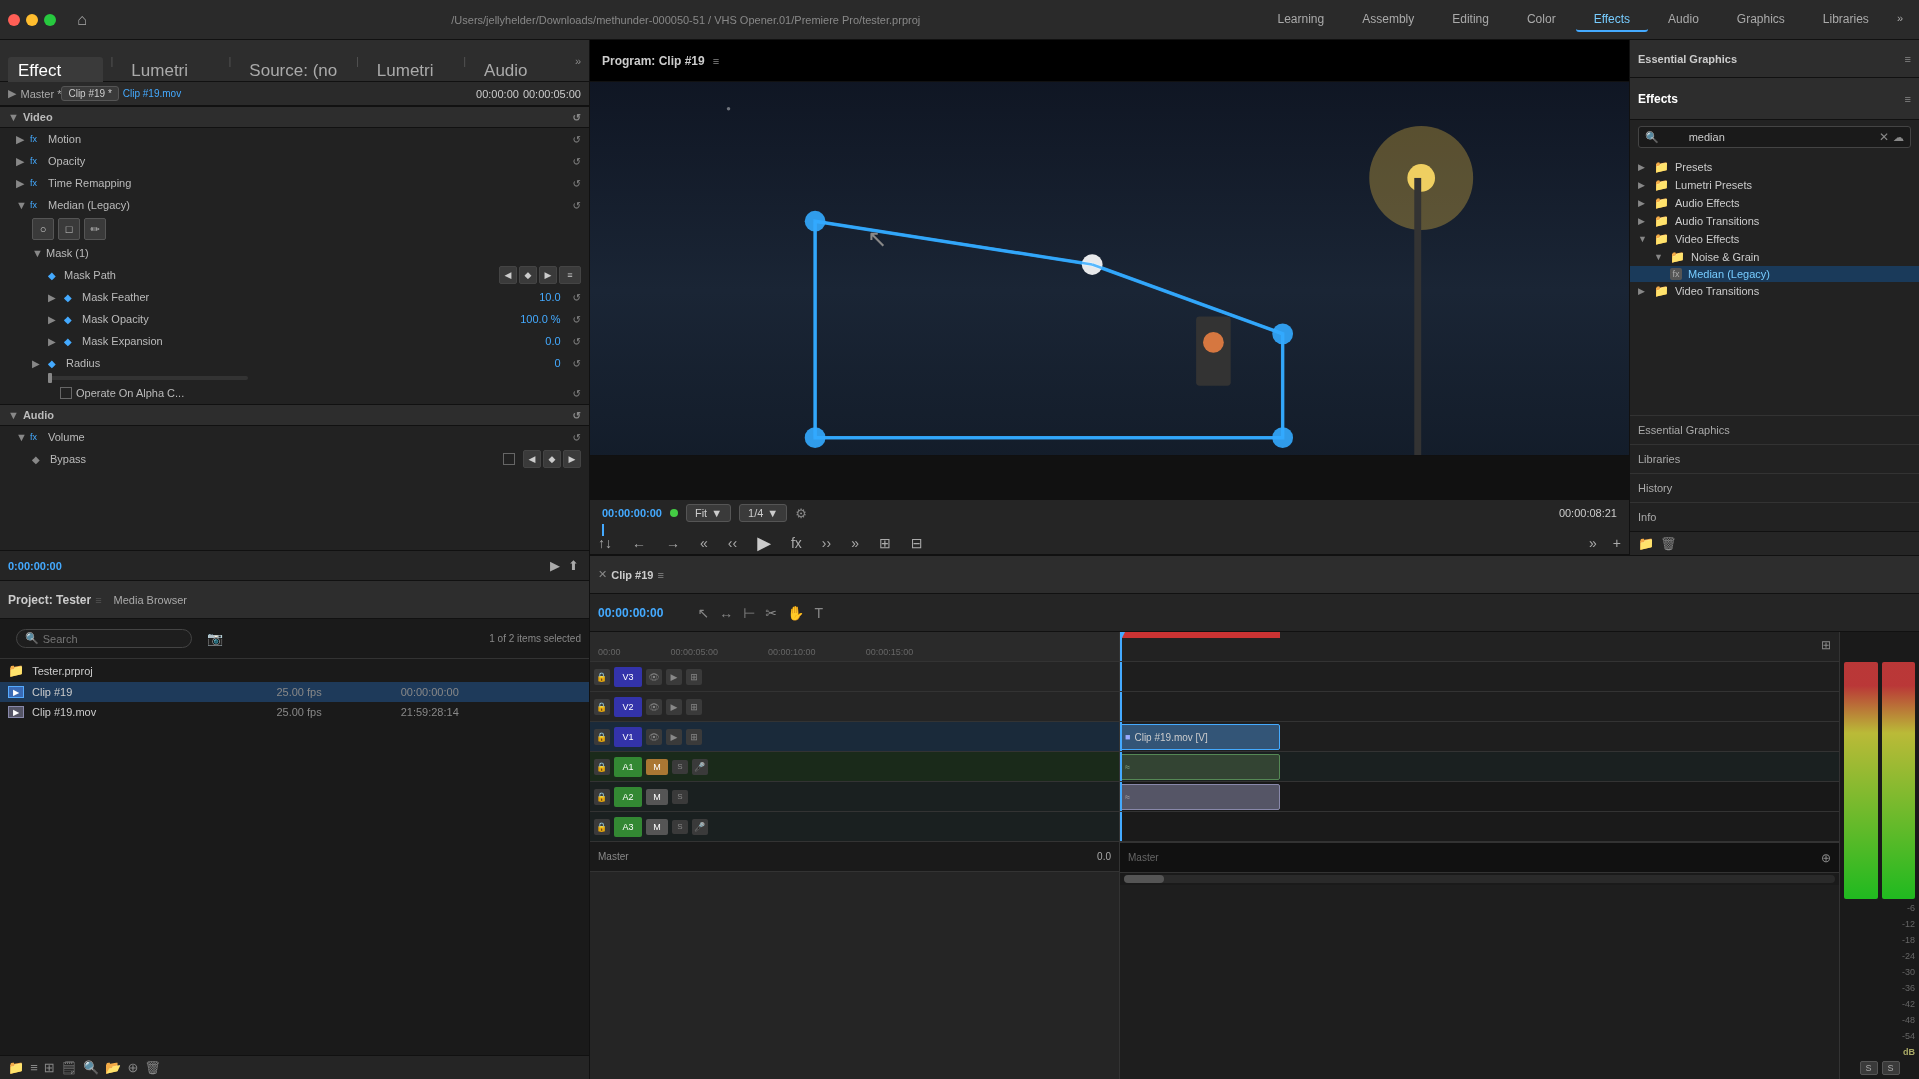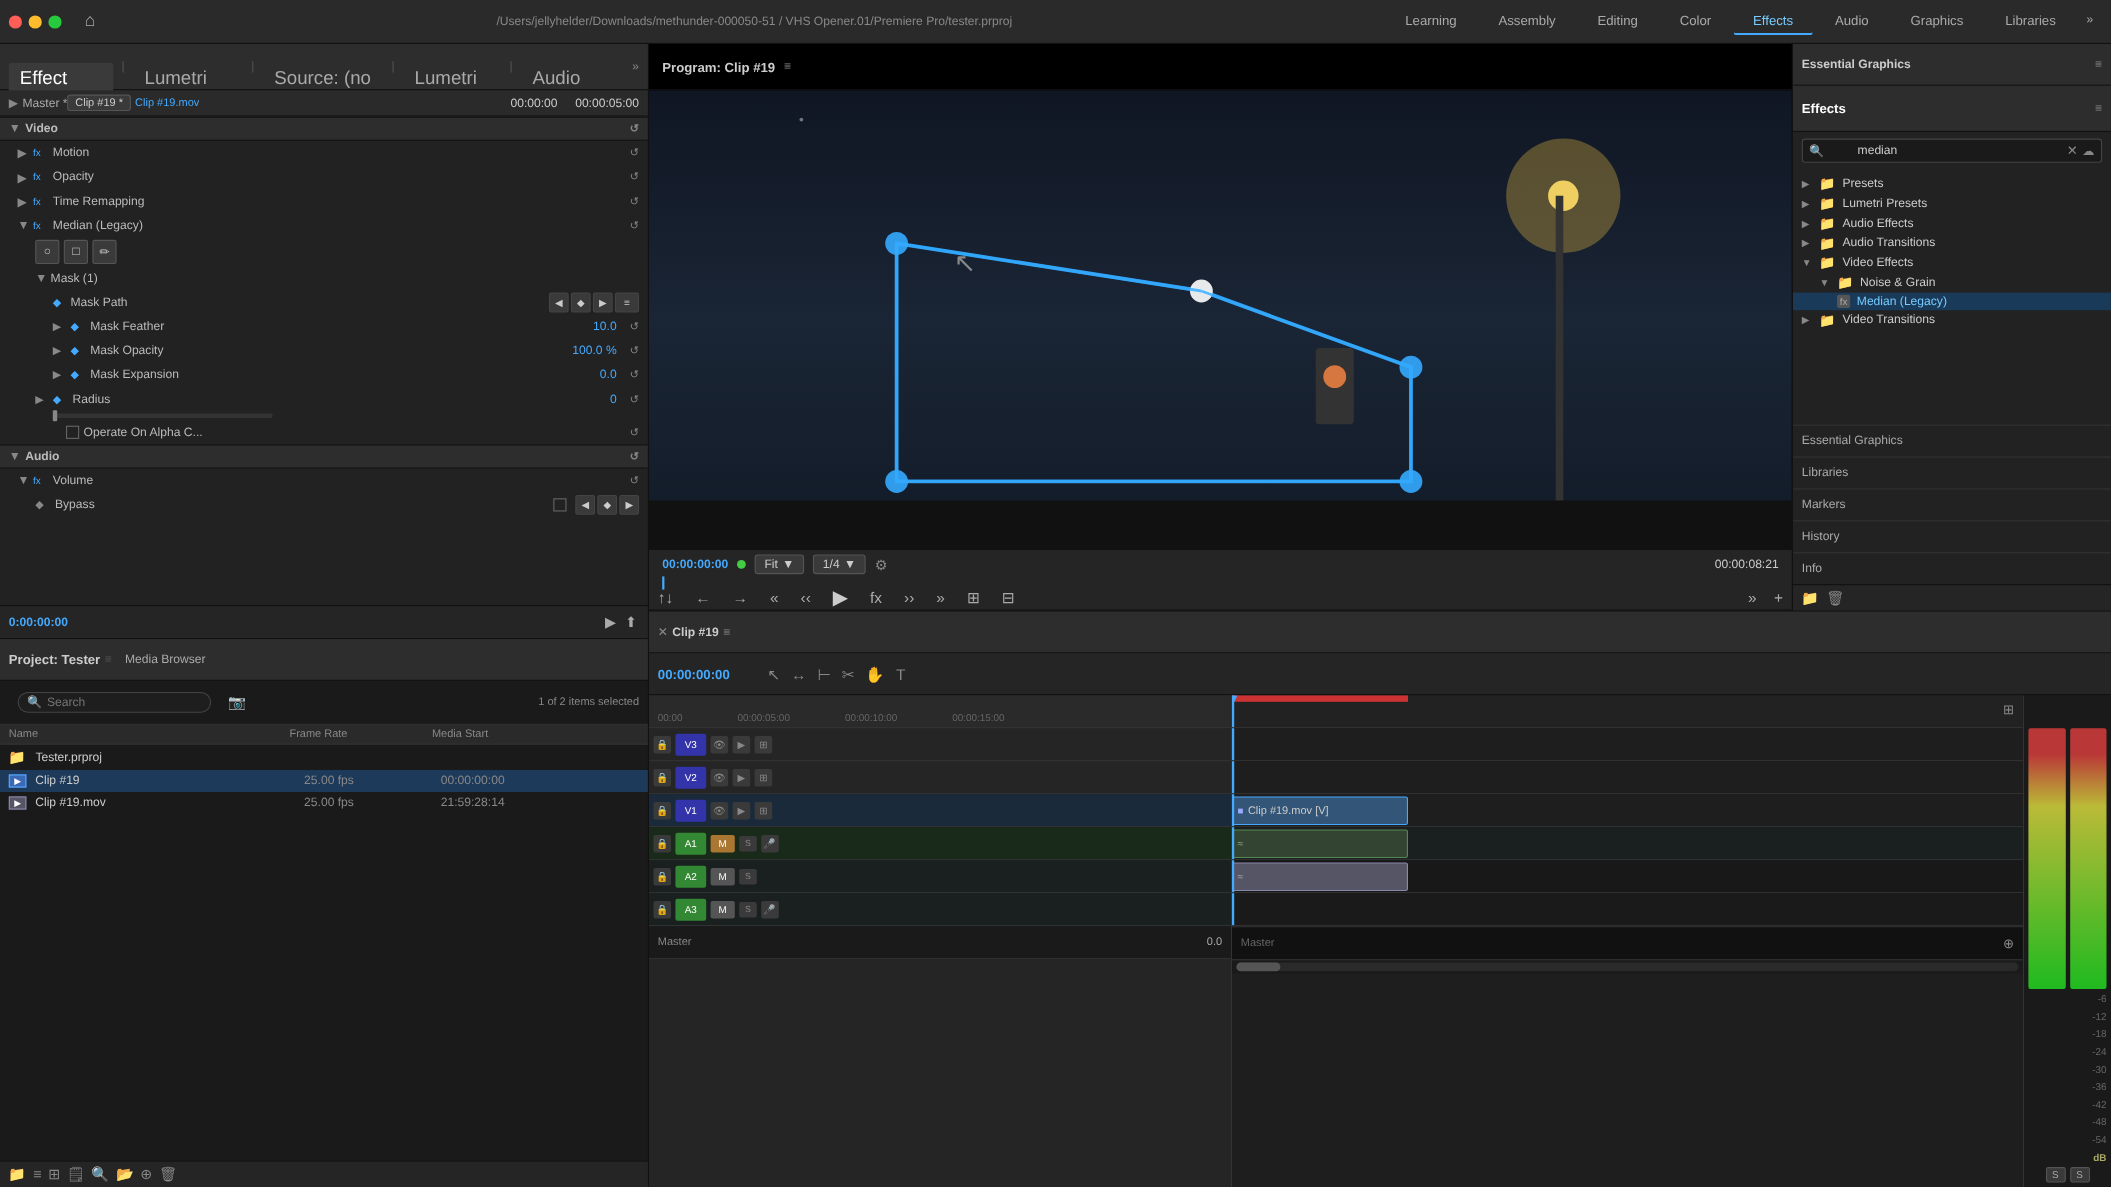--- a/index.html
+++ b/index.html
@@ -204,21 +204,21 @@
       <span style="margin-left:auto;color:#888;cursor:pointer">»</span>
     </div>
 
     <div class="ec-content">
 
       <div class="ec-top-bar">
         <span style="color:#888;cursor:pointer;margin-right:4px">▶</span>
         <span class="ec-clip-label">Master * </span>
         <span style="background:#3a3a3a;border:1px solid #555;border-radius:3px;padding:1px 6px;cursor:pointer;font-size:10px;color:#ccc">Clip #19 *</span>
         <span style="color:#4af;margin-left:4px;font-size:10px">Clip #19.mov</span>
-        <div style="margin-left:auto;display:flex;gap:16px">
+        <div style="margin-left:auto;display:flex;gap:4px">
           <span class="ec-timecode">00:00:00</span>
           <span class="ec-timecode">00:00:05:00</span>
         </div>
       </div>
 
       <div class="ec-props">
 
         <div class="section-header-main">
           <span style="color:#888;margin-right:4px;cursor:pointer">▼</span>
           <span>Video</span>
@@ -367,25 +367,20 @@
 
       <div style="display:flex;align-items:center;padding:4px 8px;gap:8px;border-bottom:1px solid #333">
         <div class="project-search">
           <span style="color:#888;font-size:11px">🔍</span>
           <input type="text" style="background: transparent; border: none; outline: none; color: rgb(204, 204, 204); font-size: 11px; width: 140px;" placeholder="Search">
         </div>
         <span style="color:#888;cursor:pointer;font-size:13px">📷</span>
         <span class="project-items-label">1 of 2 items selected</span>
       </div>
 
-      <div class="project-table-header">
-        <span class="col-name">Name</span>
-        <span class="col-fps">Frame Rate</span>
-        <span class="col-start">Media Start</span>
-      </div>
 
       <div class="project-table">
 
         <div class="project-row">
           <span style="color:#f90;font-size:13px;margin-right:4px">📁</span>
           <span class="item-name">Tester.prproj</span>
         </div>
 
         <div class="project-row selected" style="background:#1e3a5a">
           <span style="width:16px;height:12px;background:#3a6ab5;border:1px solid #5af;display:inline-block;margin-right:4px;font-size:8px;color:#fff;text-align:center;line-height:12px">▶</span>
@@ -589,25 +584,20 @@
             <span>Essential Graphics</span>
           </div>
         </div>
         <div class="essential-section">
           <div class="essential-label">
             <span>Libraries</span>
           </div>
         </div>
         <div class="essential-section">
           <div class="essential-label">
-            <span>Markers</span>
-          </div>
-        </div>
-        <div class="essential-section">
-          <div class="essential-label">
             <span>History</span>
           </div>
         </div>
         <div class="essential-section">
           <div class="essential-label">
             <span>Info</span>
           </div>
         </div>
 
         <div class="effects-bottom">

